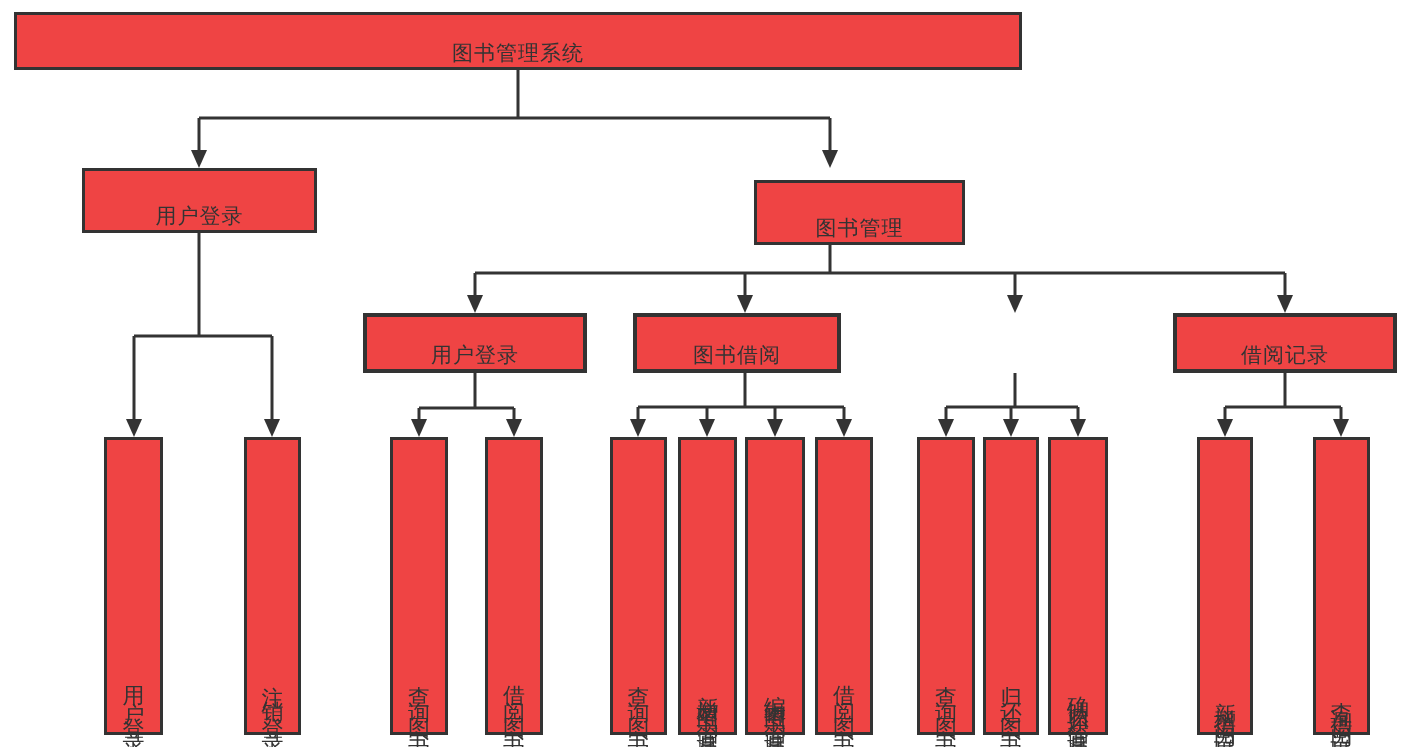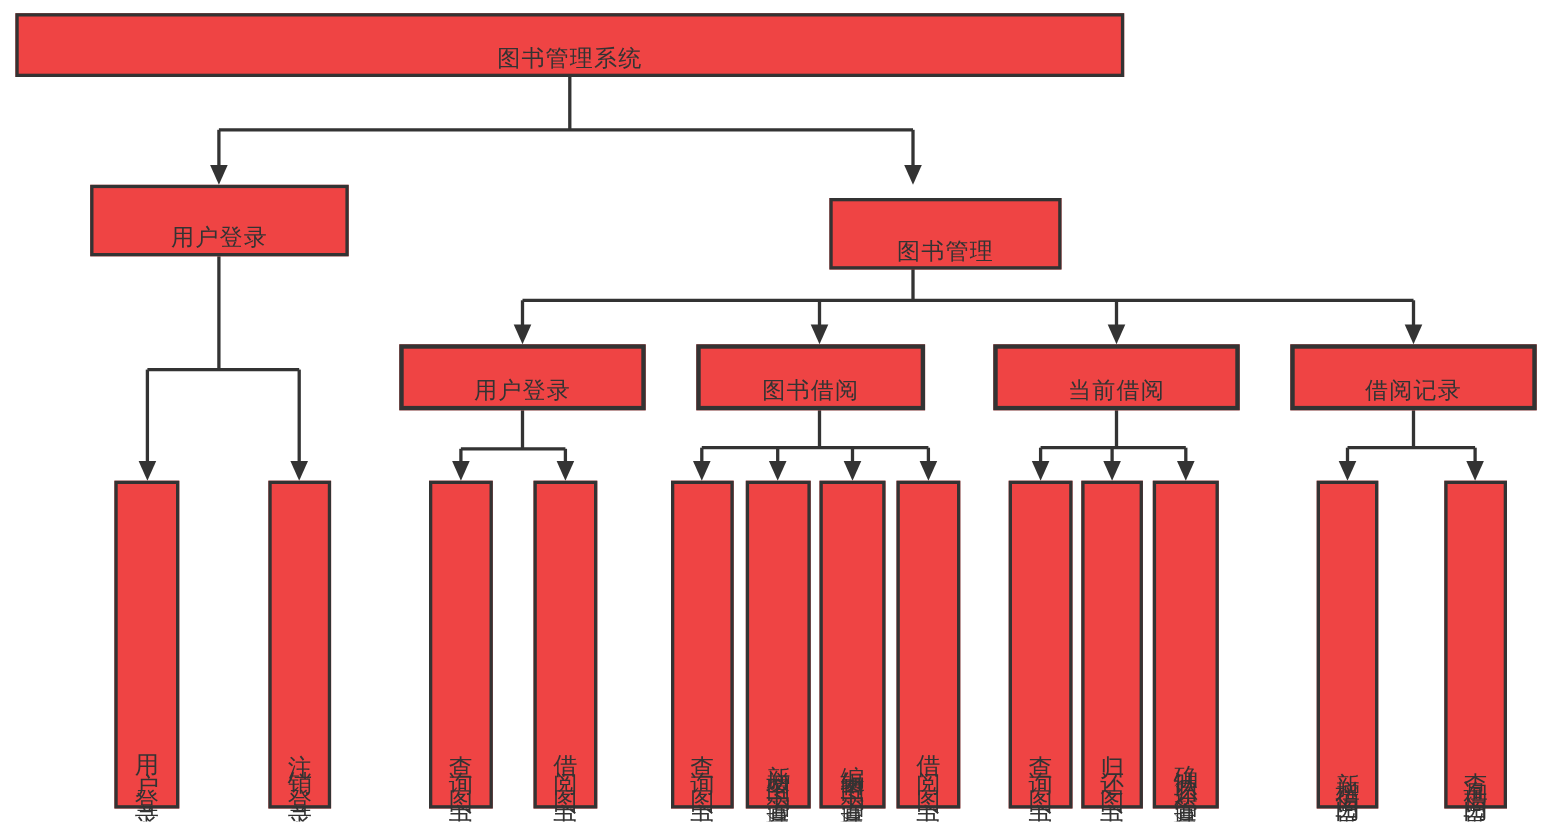--- a/index.html
+++ b/index.html
@@ -114,23 +114,20 @@
   <div class="node hnode" style="left:712px; top:180px; width:211px; height:65px;margin-left:42px;">
     <span>图书管理</span>
   </div>
 
   <div class="node hnode l2" style="left:363px; top:313px; width:224px; height:60px;">
     <span>用户登录</span>
   </div>
   <div class="node hnode l2" style="left:633px; top:313px; width:208px; height:60px;">
     <span>图书借阅</span>
   </div>
-  <div class="node hnode l2" style="left:903px; top:313px; width:224px; height:60px;">
-    <span>当前借阅</span>
-  </div>
   <div class="node hnode l2" style="left:1173px; top:313px; width:224px; height:60px;">
     <span>借阅记录</span>
   </div>
 
   <div class="node vnode" style="left:104px; top:437px; width:59px; height:298px;">
     <span class="vtext">用户登录</span>
   </div>
   <div class="node vnode" style="left:244px; top:437px; width:57px; height:298px;">
     <span class="vtext">注销登录</span>
   </div>

